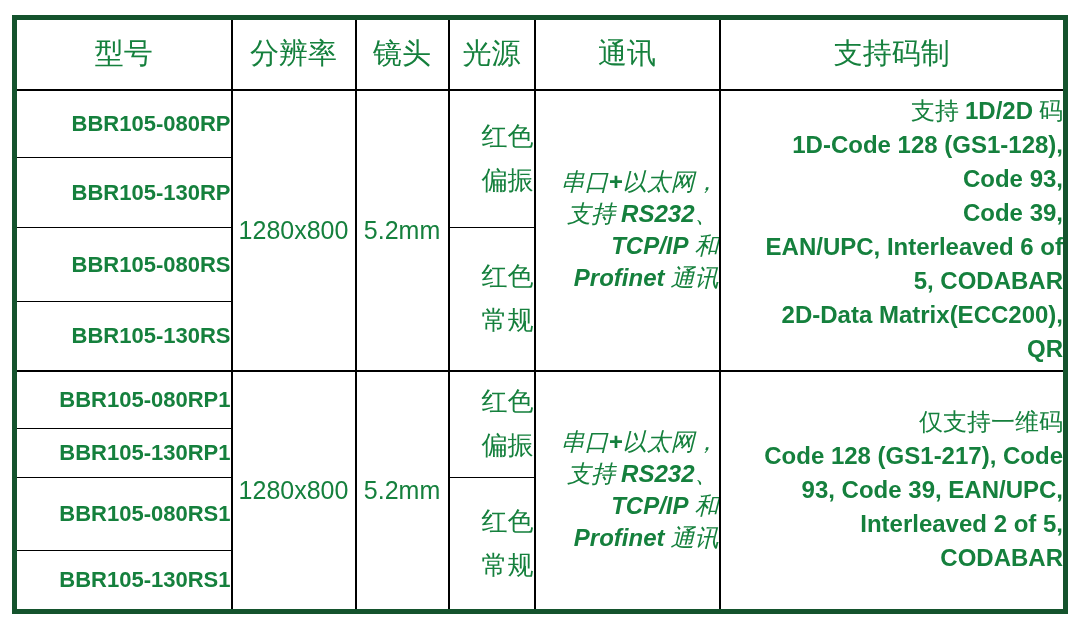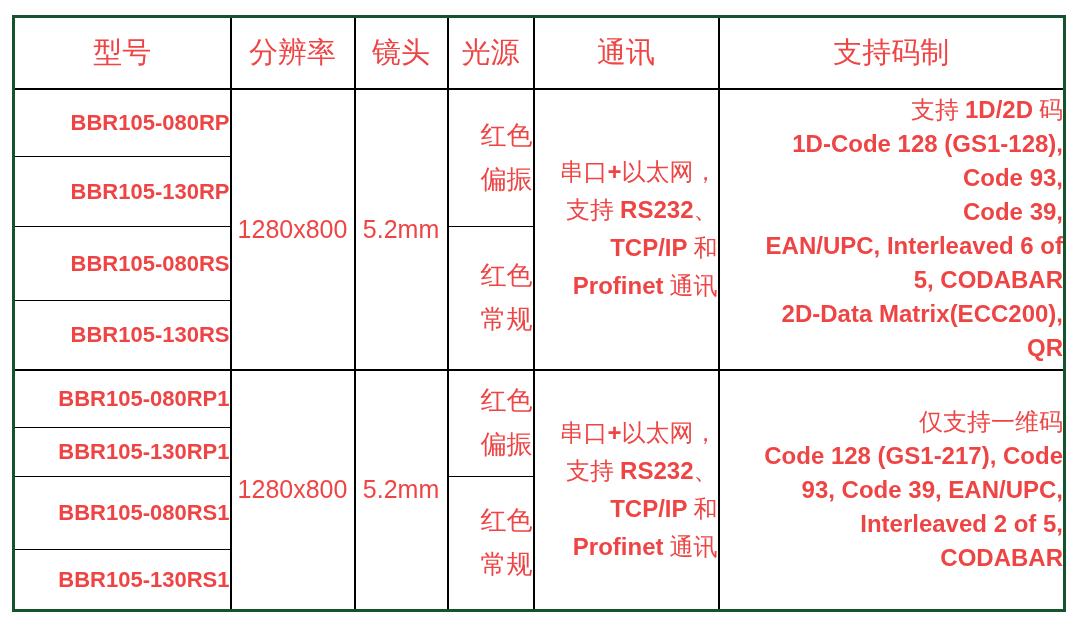--- a/index.html
+++ b/index.html
@@ -14,22 +14,22 @@
     background: #ffffff;
     overflow: hidden;
   }
   table.spec {
     position: absolute;
     left: 12px;
     top: 15px;
     width: 1051px;
     border-collapse: collapse;
     table-layout: fixed;
-    border: 3px solid #14532d;
-    color: #ef4444;
+    border: 5px solid #14532d;
+    color: #15803d;
   }
   table.spec th,
   table.spec td {
     border: solid #000000;
     border-width: 1px 2px;
     padding: 0;
     vertical-align: middle;
     overflow: hidden;
   }
   
@@ -64,22 +64,23 @@
     font-size: 24px;
     text-align: right;
     white-space: pre-line;
   }
   td.light {
     font-size: 26px;
     line-height: 44px;
     padding-left: 8px;
   }
   td.comm {
-    line-height: 38px;
+    line-height: 31px;
     padding-left: 5px;
+    font-style: italic;
   }
   td.codes {
     line-height: 34px;
     padding-left: 6px;
   }
   
   b.lt {
     font-family: "Liberation Sans", "DejaVu Sans", sans-serif;
     font-weight: bold;
   }

